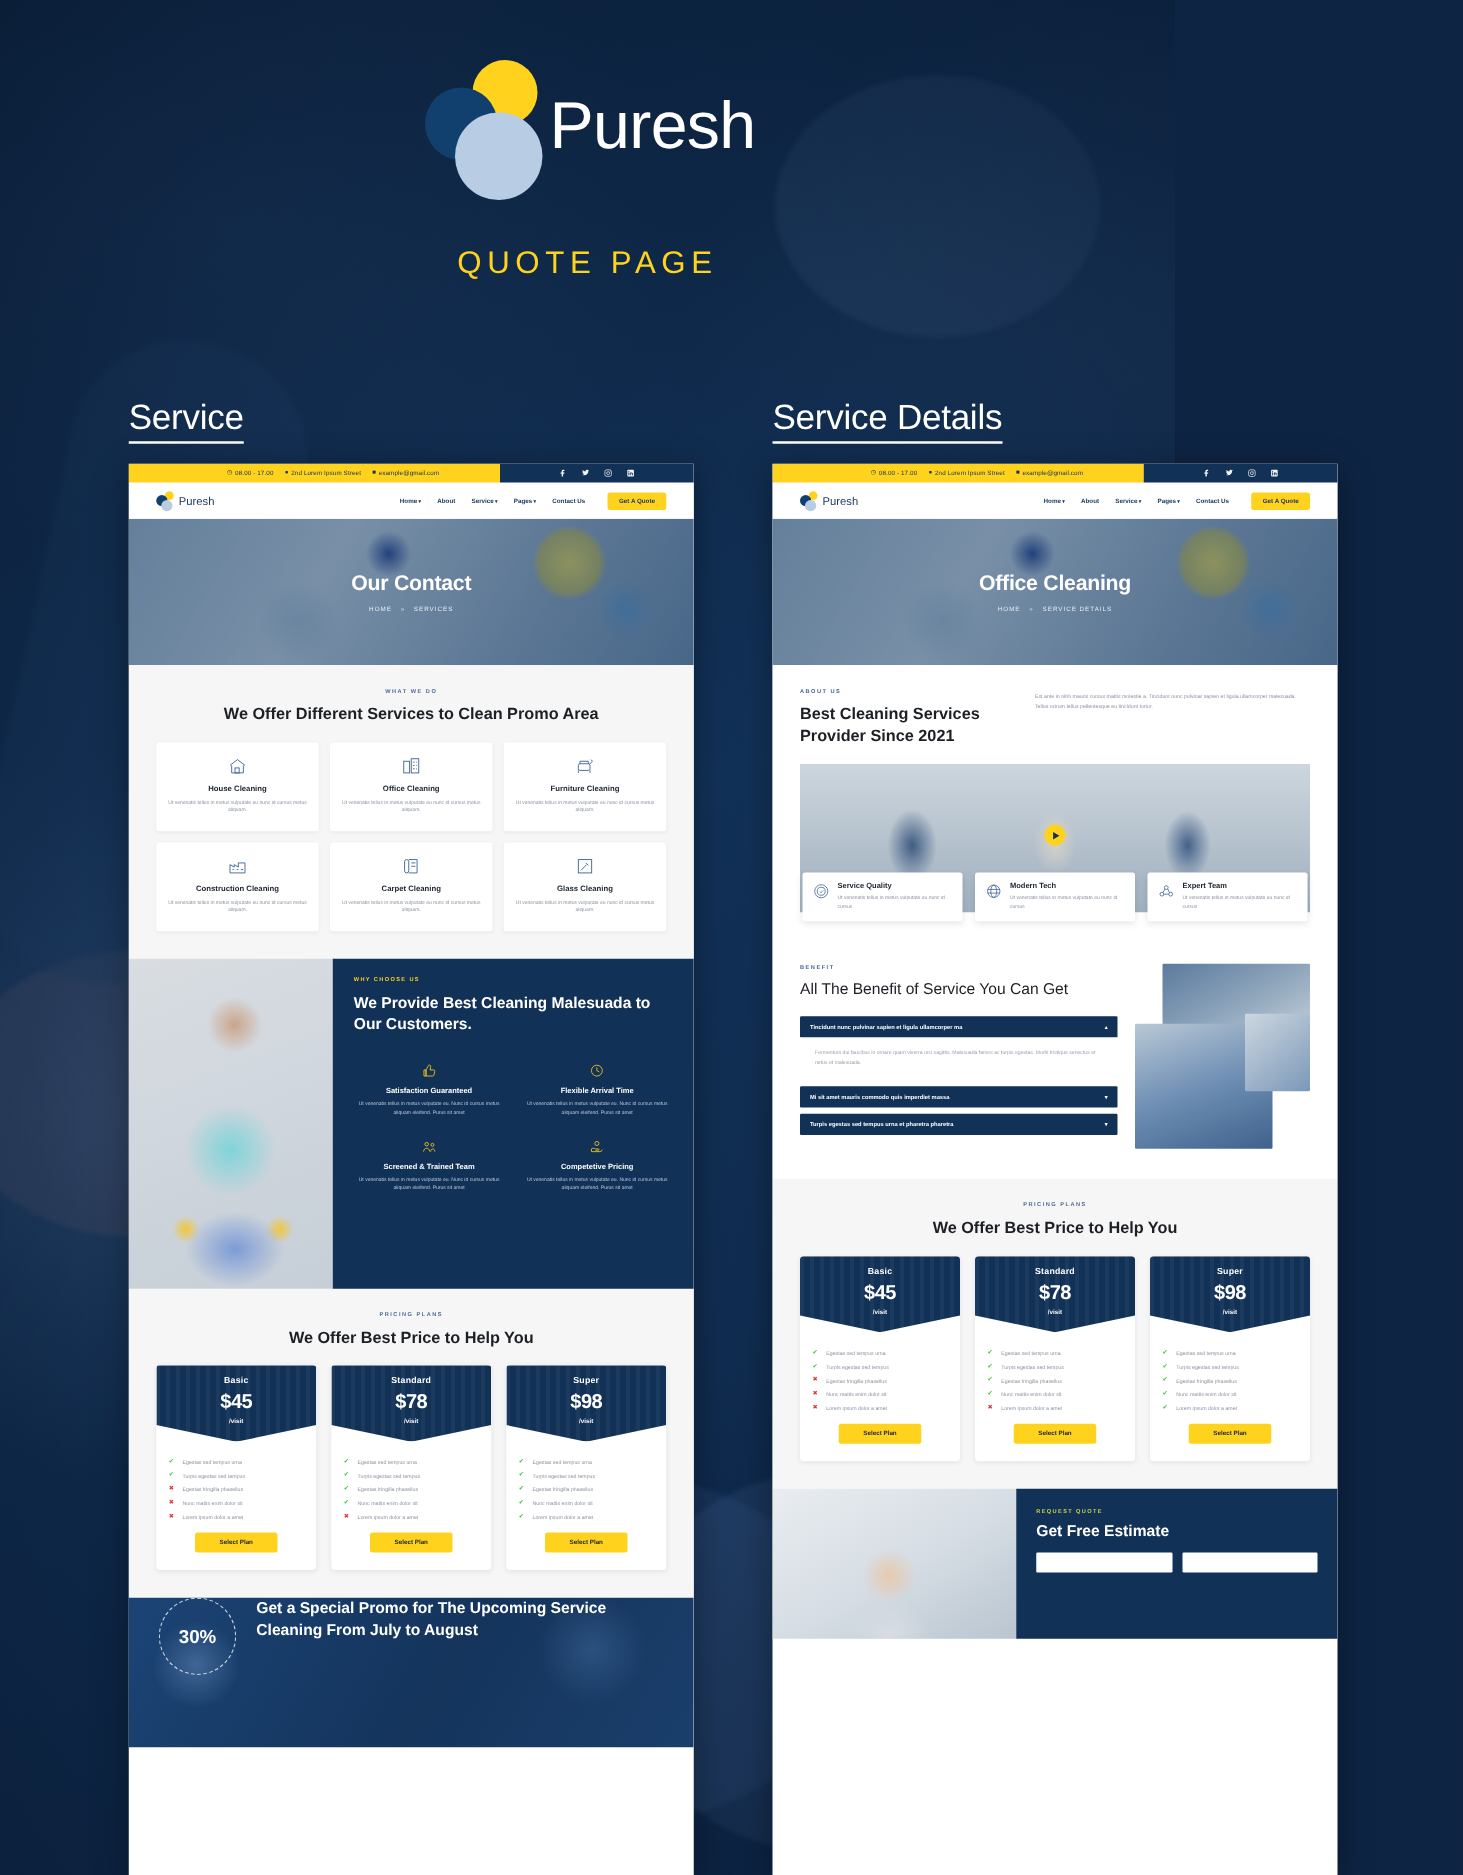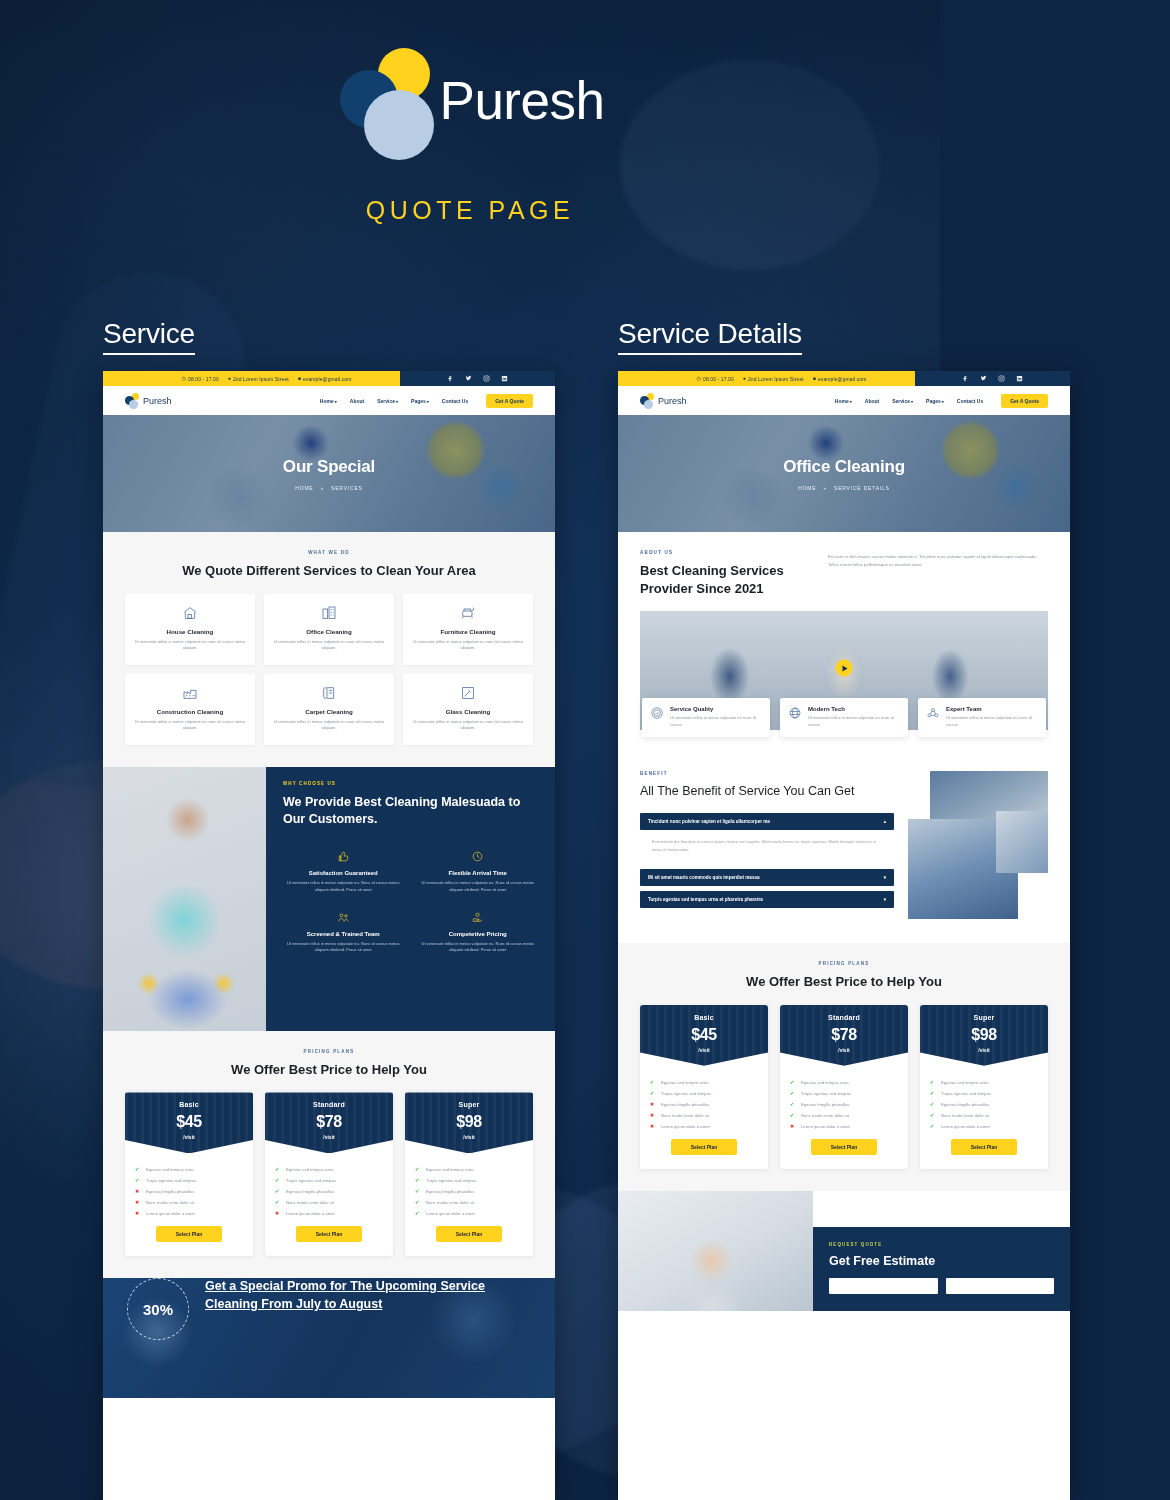--- a/index.html
+++ b/index.html
@@ -151,21 +151,21 @@
   .promo { position:relative; height:120px; overflow:hidden; }
   .promo-bg {
     position:absolute; inset:0;
     background:
       radial-gradient(circle 50px at 12% 45%, rgba(110,150,195,0.45), transparent 70%),
       radial-gradient(circle 60px at 82% 35%, rgba(70,110,160,0.45), transparent 72%),
       linear-gradient(120deg,#1b4475 0%, #14345c 55%, #1a3f6b 100%);
   }
   .promo-inner { position:relative; display:flex; align-items:flex-start; height:100%; padding:0 24px; gap:16px; }
   .promo-badge { flex:0 0 auto; width:62px; height:62px; border:1.5px dashed rgba(255,255,255,0.75); border-radius:50%; display:flex; align-items:center; justify-content:center; color:#fff; font-size:15px; font-weight:bold; }
-  .promo-text { color:#fff; font-size:12.5px; font-weight:bold; line-height:1.42;text-decoration:underline; }
+  .promo-text { color:#fff; font-size:12.5px; font-weight:bold; line-height:1.42; }
 
   
   .about-row { display:flex; gap:18px; align-items:flex-start; }
   .about-left { flex:0 0 170px; }
   .about-title { font-size:13px; font-weight:bold; color:#1c1f24; line-height:1.35; margin-top:7px; }
   .about-right { flex:1 1 auto; font-size:4.2px; color:#8b92a0; line-height:1.9; padding-top:3px; }
 
   .video-wrap { position:relative; margin-top:14px; height:119px; overflow:hidden; }
   .video-img {
     position:absolute; inset:0;
@@ -196,21 +196,21 @@
   .bp { position:absolute; border-radius:1px; }
   .bp1 { left:22px; top:0; width:118px; height:56px; background:linear-gradient(150deg,#5b7a9e,#8fa6bc 55%,#c3ced9); }
   .bp2 { left:0; top:48px; width:110px; height:100px; background:linear-gradient(160deg,#b9c8d6,#6f8fb4 50%,#3f628c); }
   .bp3 { left:88px; top:40px; width:52px; height:62px; background:linear-gradient(140deg,#cdd7e0,#7b98b8); }
 
   .quote-row { display:flex; height:120px; }
   .quote-photo { flex:0 0 195px; background:
       radial-gradient(circle 34px at 48% 58%, #e6c9ae, transparent 64%),
       radial-gradient(ellipse 48px 36px at 48% 96%, #d8dde3, transparent 68%),
       linear-gradient(150deg,#e9edf1 0%, #d5dce3 55%, #b9c5d0 100%); }
-  .quote-body { flex:1 1 auto; background:#123157; padding:15px 16px; color:#fff;margin-top:36px; }
+  .quote-body { flex:1 1 auto; background:#123157; padding:15px 16px; color:#fff; }
   .quote-eyebrow { color:#c9d24a; font-size:4.5px; font-weight:bold; letter-spacing:1.1px; }
   .quote-title { font-size:12.5px; font-weight:bold; margin-top:7px; }
   .quote-fields { display:flex; gap:8px; margin-top:10px; }
   .qf { flex:1 1 0; height:16px; background:#fff; border-radius:1px; }
 </style>
 </head>
 <body>
 
 <div class="page">
   <div class="bg-layer"></div>
@@ -291,32 +291,32 @@
         <div><span>Pages</span><span class="caret">▾</span></div>
         <div>Contact Us</div>
       </div>
       <div class="nav-cta">Get A Quote</div>
     </div>
 
     <div class="hero">
       <div class="hero-img"></div>
       <div class="hero-tint"></div>
       <div class="hero-inner">
-        <div class="hero-title">Our Special</div>
+        <div class="hero-title">Our Contact</div>
         <div class="crumb">
           <span>HOME</span>
           <span class="sep">»</span>
           <span>SERVICES</span>
         </div>
       </div>
     </div>
 
     <div class="sec">
       <div class="eyebrow">WHAT WE DO</div>
-      <div class="sec-title">We Quote Different Services to Clean Your Area</div>
+      <div class="sec-title">We Offer Different Services to Clean Promo Area</div>
       <div class="svc-grid">
 
         <div class="svc-card">
           <div class="svc-icon">
               <svg viewBox="0 0 24 24">
                 <path d="M3 11 12 4l9 7"></path>
                 <path d="M5 11v9h14v-9"></path>
                 <rect x="9" y="14" width="5" height="6"></rect>
               </svg>
             </div>

